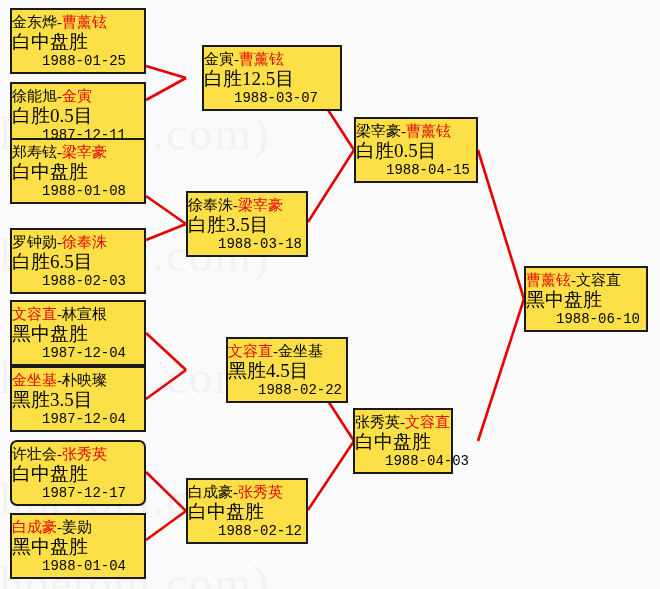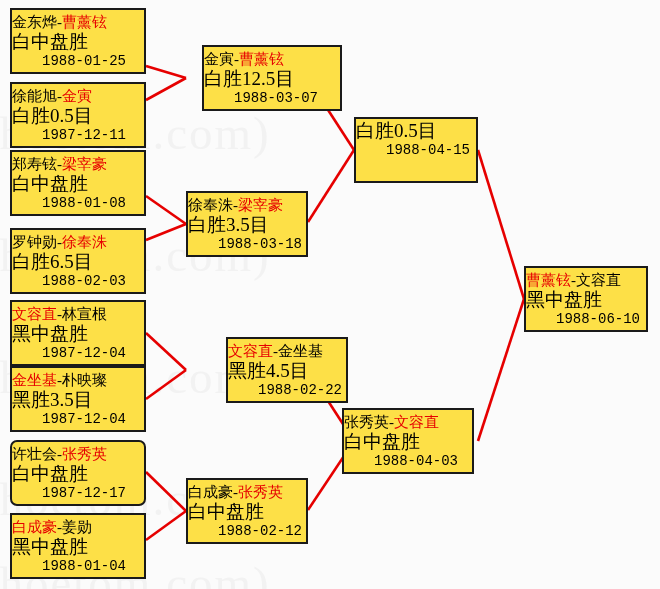--- a/index.html
+++ b/index.html
@@ -116,21 +116,21 @@
       <div class="match" style="left: 10px; top: 8px; width: 136px; height: 66px; border-color: rgb(26, 26, 26);">
         <div class="m-players"><span class="p-lose">金东烨</span><span class="p-sep">-</span><span class="p-win">曹薰铉</span></div>
         <div class="m-result">白中盘胜</div>
         <div class="m-date">1988-01-25</div>
       </div>
       <div class="match" style="left: 10px; top: 82px; width: 136px; height: 66px; border-color: rgb(26, 26, 26);">
         <div class="m-players"><span class="p-lose">徐能旭</span><span class="p-sep">-</span><span class="p-win">金寅</span></div>
         <div class="m-result">白胜0.5目</div>
         <div class="m-date">1987-12-11</div>
       </div>
-      <div class="match" style="left: 10px; top: 150px; width: 136px; height: 66px; border-color: rgb(26, 26, 26);">
+      <div class="match" style="left: 10px; top: 138px; width: 136px; height: 66px; border-color: rgb(26, 26, 26);">
         <div class="m-players"><span class="p-lose">郑寿铉</span><span class="p-sep">-</span><span class="p-win">梁宰豪</span></div>
         <div class="m-result">白中盘胜</div>
         <div class="m-date">1988-01-08</div>
       </div>
       <div class="match" style="left: 10px; top: 228px; width: 136px; height: 66px; border-color: rgb(26, 26, 26);">
         <div class="m-players"><span class="p-lose">罗钟勋</span><span class="p-sep">-</span><span class="p-win">徐奉洙</span></div>
         <div class="m-result">白胜6.5目</div>
         <div class="m-date">1988-02-03</div>
       </div>
       <div class="match" style="left: 10px; top: 300px; width: 136px; height: 66px; border-color: rgb(26, 26, 26);">
@@ -167,24 +167,25 @@
         <div class="m-players"><span class="p-win">文容直</span><span class="p-sep">-</span><span class="p-lose">金坐基</span></div>
         <div class="m-result">黑胜4.5目</div>
         <div class="m-date">1988-02-22</div>
       </div>
       <div class="match" style="left: 186px; top: 478px; width: 122px; height: 66px; border-color: rgb(26, 26, 26);">
         <div class="m-players"><span class="p-lose">白成豪</span><span class="p-sep">-</span><span class="p-win">张秀英</span></div>
         <div class="m-result">白中盘胜</div>
         <div class="m-date">1988-02-12</div>
       </div>
       <div class="match" style="left: 354px; top: 117px; width: 124px; height: 66px; border-color: rgb(26, 26, 26);">
+        <div class="m-players"><span class="p-lose">梁宰豪</span><span class="p-sep">-</span><span class="p-win">曹薰铉</span></div>
         <div class="m-result">白胜0.5目</div>
         <div class="m-date">1988-04-15</div>
       </div>
-      <div class="match" style="left: 342px; top: 408px; width: 132px; height: 66px; border-color: rgb(26, 26, 26);">
+      <div class="match" style="left: 353px; top: 408px; width: 100px; height: 66px; border-color: rgb(26, 26, 26);">
         <div class="m-players"><span class="p-lose">张秀英</span><span class="p-sep">-</span><span class="p-win">文容直</span></div>
         <div class="m-result">白中盘胜</div>
         <div class="m-date">1988-04-03</div>
       </div>
       <div class="match" style="left: 524px; top: 266px; width: 124px; height: 66px; border-color: rgb(26, 26, 26);">
         <div class="m-players"><span class="p-win">曹薰铉</span><span class="p-sep">-</span><span class="p-lose">文容直</span></div>
         <div class="m-result">黑中盘胜</div>
         <div class="m-date">1988-06-10</div>
       </div>
     </div>

